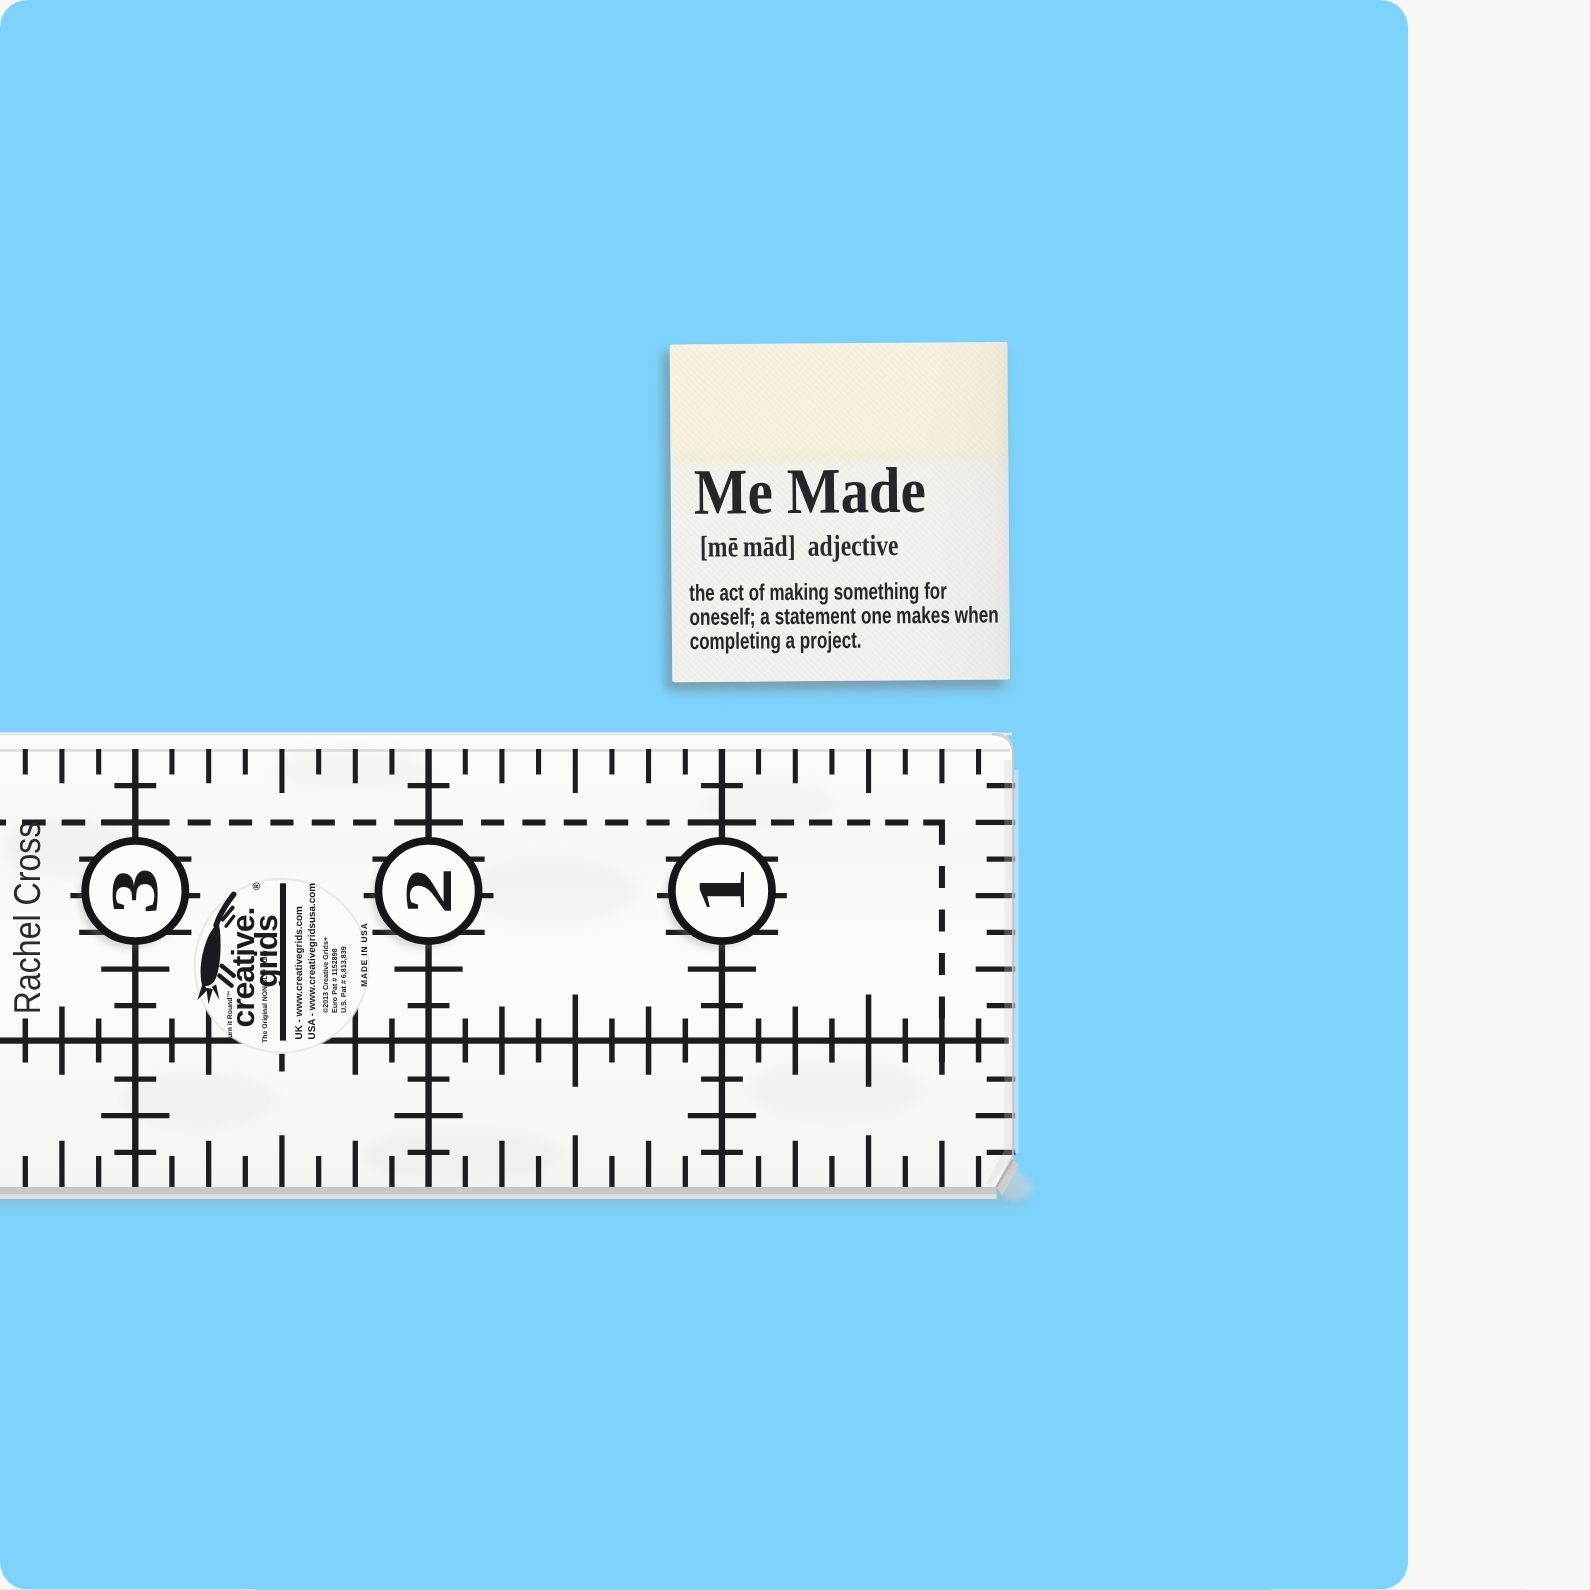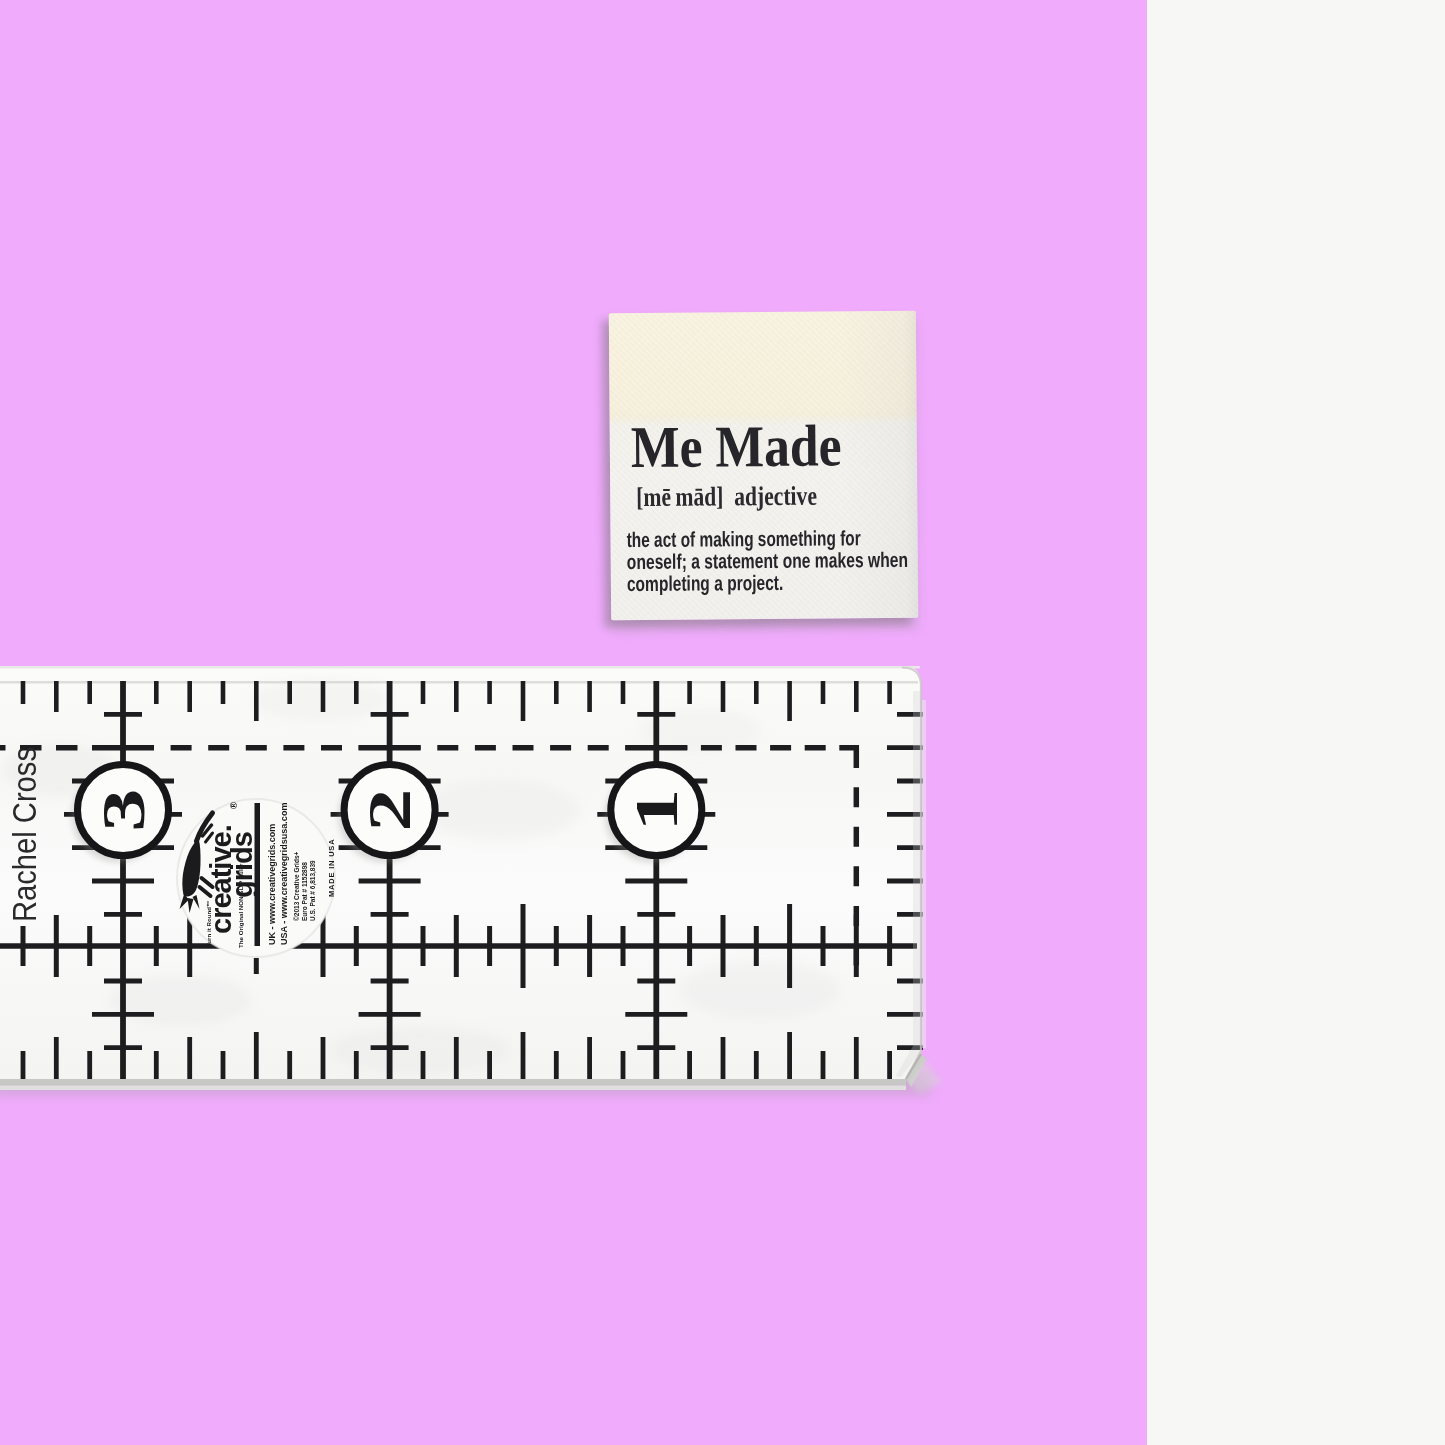--- a/index.html
+++ b/index.html
@@ -1,17 +1,17 @@
 <!DOCTYPE html>
 <html><head>
 <meta charset="utf-8">
 <style>
   html,body{margin:0;padding:0;background:#f7f7f5;}
-  #stage{position:relative;width:1147px;height:1445px;overflow:hidden;
-         font-family:"Liberation Sans", sans-serif;background:#f0abfc;}
+  #stage{position:relative;width:1280px;height:1445px;overflow:hidden;
+         font-family:"Liberation Sans", sans-serif;background:#7dd3fc;border-radius:25px;}
 </style>
 </head>
 <body>
 <div id="stage">
 
 <div style="position:absolute;left:610px;top:312px;width:307px;height:307px;
   background:linear-gradient(180deg,#f8f1de 0px,#f6efdb 96px,#f4eeda 103px,#f1f0ea 113px,#f2f1ed 160px,#f0efeb 307px);
   box-shadow:-7px 7px 9px rgba(105,105,105,0.4), 0 11px 11px rgba(150,150,150,0.22);
   border-radius:2px;transform:rotate(-0.45deg);">
 

